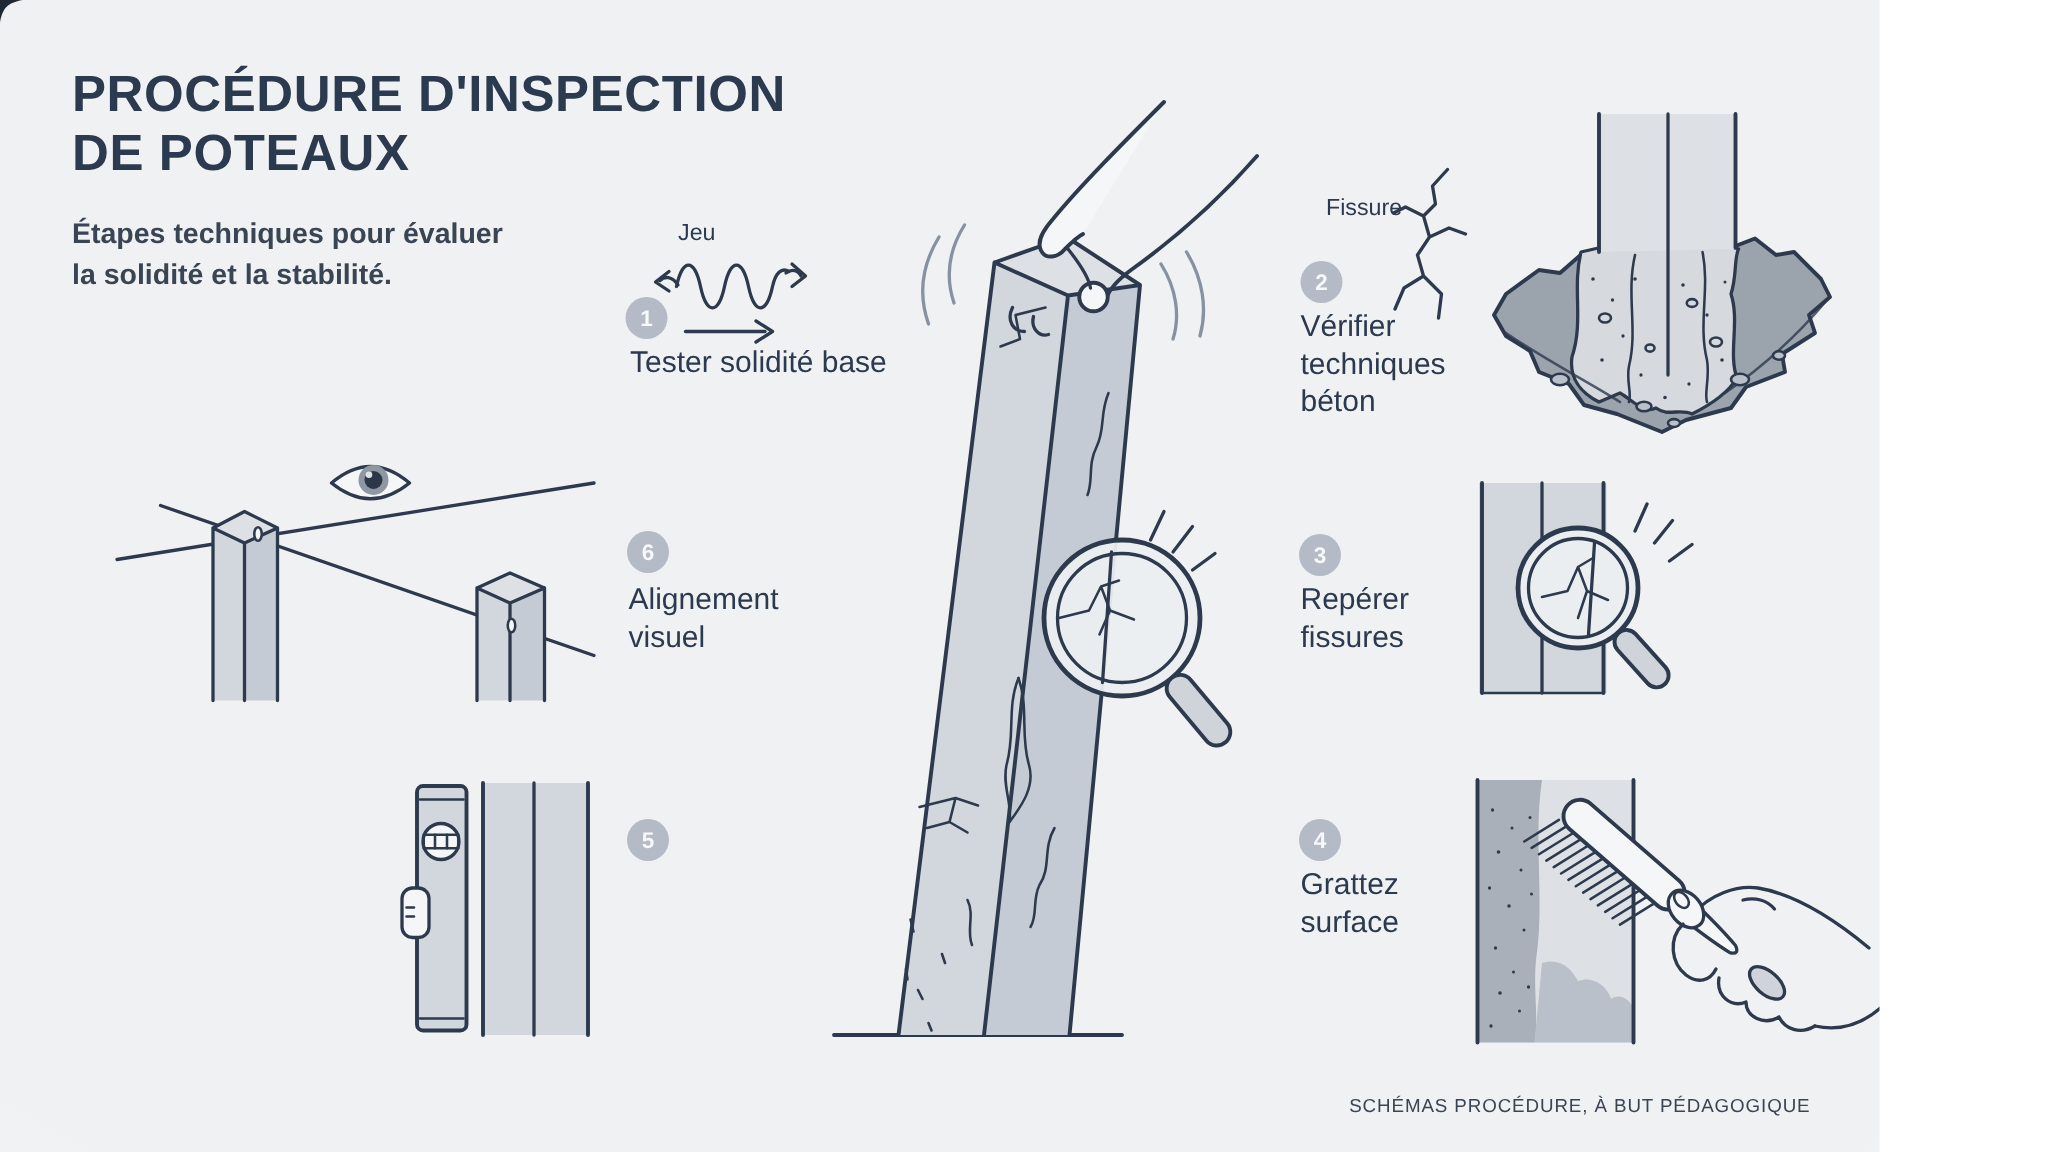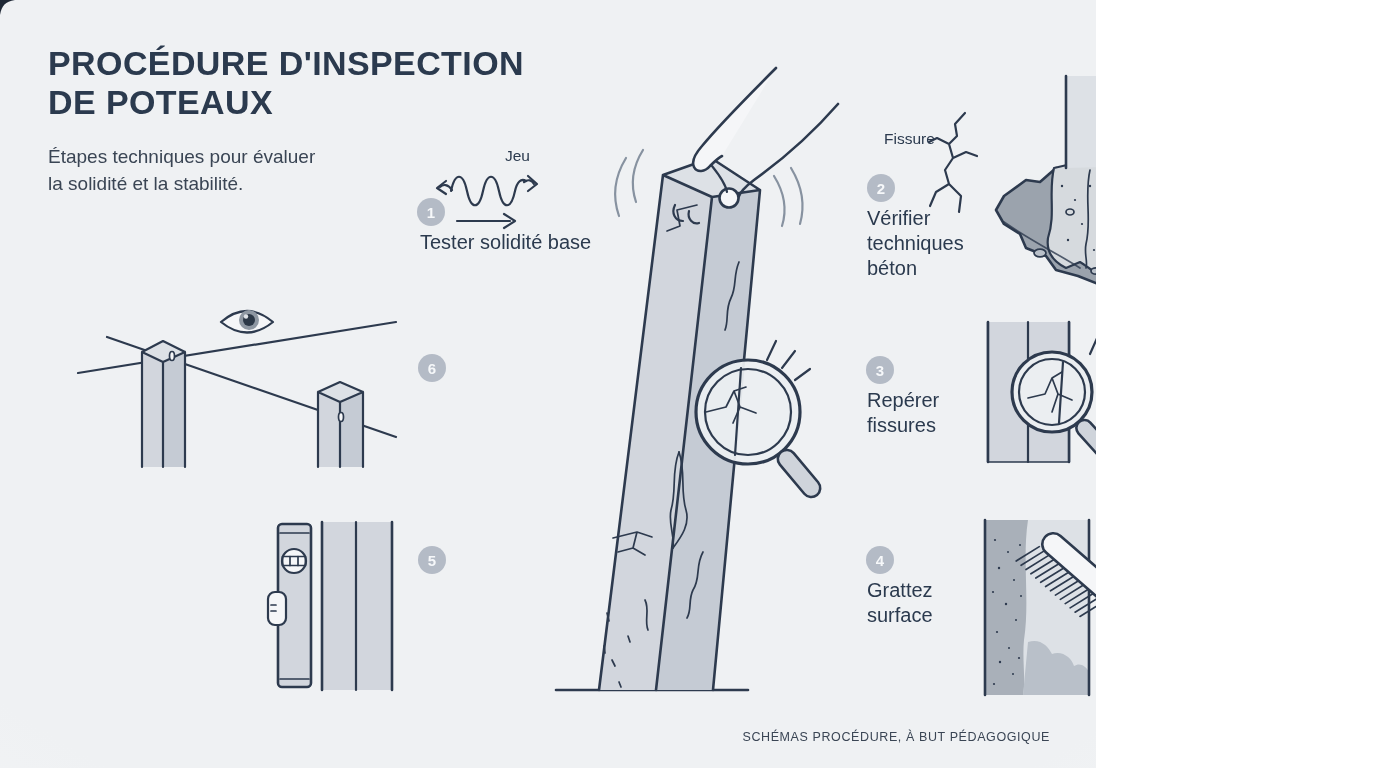--- a/index.html
+++ b/index.html
@@ -5,33 +5,33 @@
   :root{
     --ink:#2d3a4e; --ink_strong:#2b3a4e; --ink_soft:#3a4554;
     --background:#eff1f3; --badge:#b4bbc6;
     --pole:#d2d6dd; --pole_dark:#c5cbd4; --pole_cap:#dde1e6;
     --concrete:#9ba3ad; --concrete_light:#d6dade;
     --skin:#f5f6f8; --handle:#cfd4db; --lens:#ebeef1;
     --arc:#8792a0; --scraped:#a9b0b9; --stain:#b9c0c9;
   }
   html,body{margin:0;padding:0}
   .canvas{
-    position:relative;width:1096px;height:768px;overflow:hidden;
+    position:relative;width:1253px;height:768px;overflow:hidden;
     font-family:"Liberation Sans",sans-serif;
     background:radial-gradient(130% 130% at 52% 42%, var(--background) 55%, #fbfcfd 100%);
   }
   svg.art{position:absolute;left:0;top:0;z-index:1}
   .txt{position:absolute;z-index:2}
   .title{left:48px;top:44px;font-size:34px;font-weight:600;line-height:39px;letter-spacing:.4px;color:var(--ink_strong)}
-  .subtitle{left:48px;top:143px;font-size:19px;font-weight:400;line-height:27px;color:var(--ink_soft)}
+  .subtitle{left:48px;top:143px;font-size:19px;font-weight:700;line-height:27px;color:var(--ink_soft)}
   .badge{position:absolute;z-index:2;width:28px;height:28px;border-radius:50%;background:var(--badge);
     color:#f6f8fa;font-size:15px;font-weight:600;display:flex;align-items:center;justify-content:center}
   .steplabel{position:absolute;z-index:2;font-size:20px;line-height:25px;font-weight:500;color:var(--ink_strong)}
   .annot{position:absolute;z-index:2;font-size:15.5px;font-weight:500;color:var(--ink_strong)}
-  .annot.center{text-align:right}
+  .annot.center{text-align:left}
   .footer{position:absolute;z-index:2;right:46px;top:730px;font-size:12.5px;font-weight:500;
     letter-spacing:.6px;color:var(--ink_soft)}
   
   .ln{fill:none;stroke:var(--ink);stroke-linecap:round;stroke-linejoin:round}
   .w1{stroke-width:1.7}.w2{stroke-width:2.2}.w3{stroke-width:2.6}.w4{stroke-width:3.2}
   .arc{stroke:var(--arc)}
   .f-pole{fill:var(--pole)}.f-pole2{fill:var(--pole_dark)}.f-cap{fill:var(--pole_cap)}
   .f-conc{fill:var(--concrete)}.f-concl{fill:var(--concrete_light)}
   .f-skin{fill:var(--skin)}.f-handle{fill:var(--handle)}.f-lens{fill:var(--lens)}
   .f-scrape{fill:var(--scraped)}.f-stain{fill:var(--stain)}
@@ -259,15 +259,16 @@
 
   <div class="badge" style="left:866px;top:356px">3</div>
   <div class="steplabel" style="left:867px;top:388px;width:115px">Repérer fissures</div>
 
   <div class="badge" style="left:866px;top:546px">4</div>
   <div class="steplabel" style="left:867px;top:578px;width:115px">Grattez surface</div>
 
   <div class="badge" style="left:418px;top:546px">5</div>
 
   <div class="badge" style="left:418px;top:354px">6</div>
+  <div class="steplabel" style="left:419px;top:388px;width:155px">Alignement visuel</div>
 
   <div class="footer">SCHÉMAS PROCÉDURE, À BUT PÉDAGOGIQUE</div>
 </div>
 
 </body></html>

